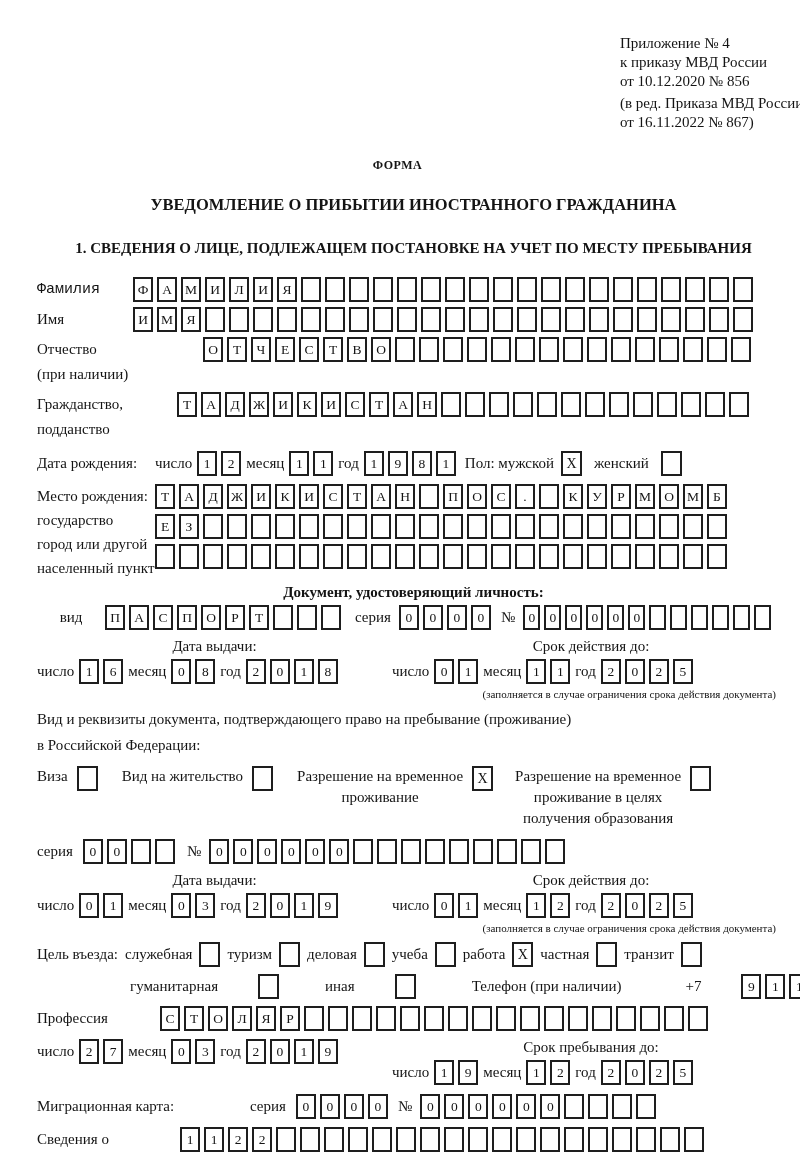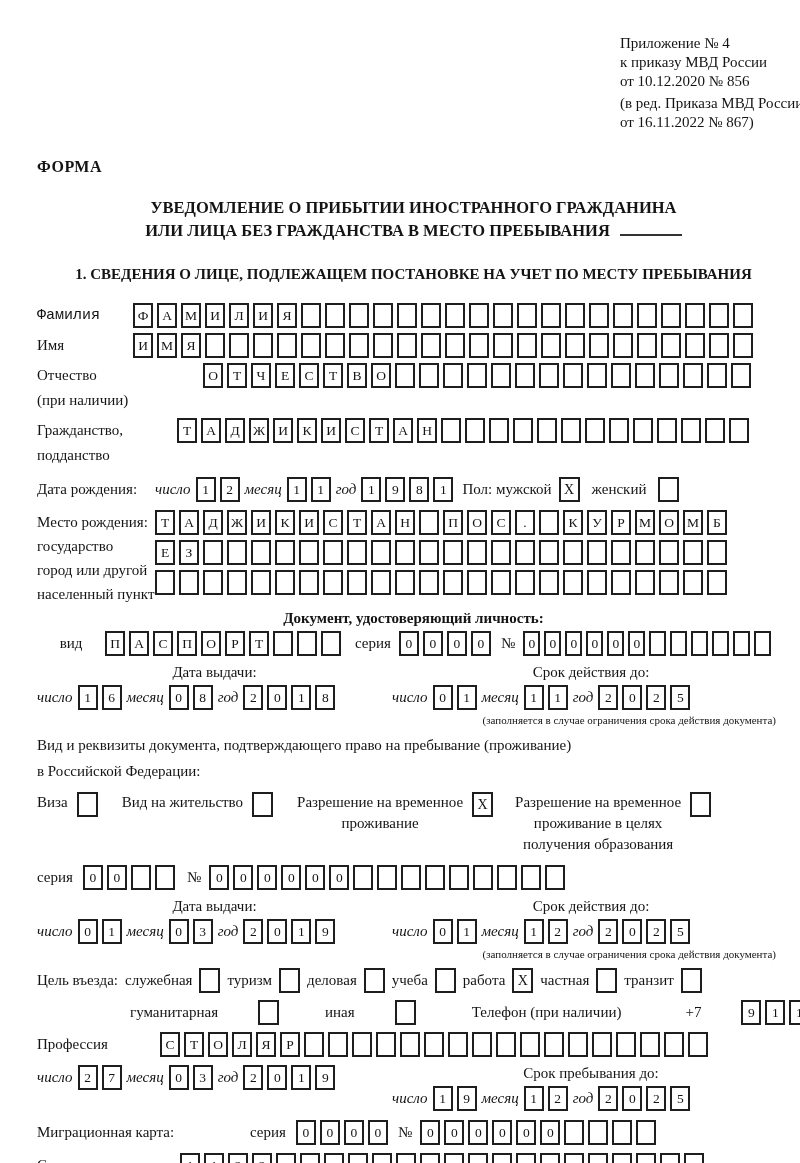--- a/index.html
+++ b/index.html
@@ -4,21 +4,21 @@
 <style>
   html,body{margin:0;padding:0;}
   body{
     width:800px;height:1163px;overflow:hidden;background:#ffffff;color:#141414;
     font-family:"Liberation Serif","DejaVu Serif",serif;font-size:15px;
   }
   .page{padding:34px 10px 0 37px;width:753px;}
   
   .apx{margin-left:583px;line-height:19px;white-space:nowrap;}
   .apx .amend{margin-top:3px;}
-  .forma{margin-top:26px;text-align:left;padding-right:32px;font-weight:bold;font-size:16px;letter-spacing:.5px;}
+  .forma{margin-top:26px;text-align:center;padding-right:32px;font-weight:bold;font-size:12px;letter-spacing:.5px;}
   .title{margin-top:20px;text-align:center;font-weight:bold;font-size:16.5px;line-height:23px;}
   .blank-line{display:inline-block;width:62px;border-bottom:2px solid #333;height:14px;margin-left:10px;vertical-align:baseline;}
   .s1head{margin-top:24px;font-weight:bold;font-size:15px;text-align:center;white-space:nowrap;}
   
   .row{display:flex;align-items:center;margin-top:5px;}
   .row.top{align-items:flex-start;}
   .lbl{flex:none;}
   .lblcol{flex:none;line-height:25px;}
   .boxes{display:flex;gap:4px;flex:none;}
   .cell{
@@ -30,21 +30,21 @@
   .checkbox{
     width:17px;height:21px;border:2px solid #1e1e1e;flex:none;background:#fff;
     display:inline-flex;align-items:center;justify-content:center;font-size:14px;
   }
   
   .datecols{display:flex;margin-top:8px;}
   .datecol1{width:355px;flex:none;}
   .datecol2{flex:1;}
   .dchead{text-align:center;margin-bottom:4px;}
   .dategrp{display:flex;align-items:center;gap:5px;}
-  .dategrp .dlbl{flex:none;font-style:italic;}
+  .dategrp .dlbl{flex:none;}
   .note{font-size:11px;margin-top:4px;}
   .note.right{text-align:right;padding-right:14px;}
   
   .optrow{display:flex;align-items:flex-start;margin-top:8px;gap:0;}
   .opt{display:flex;align-items:flex-start;gap:9px;}
   .opt .olines{text-align:center;line-height:21px;}
   
   .purp{display:flex;align-items:center;gap:7px;flex-wrap:nowrap;}
   .purp .pl{flex:none;}
   
@@ -63,21 +63,20 @@
     <div>к приказу МВД России</div>
     <div>от 10.12.2020 № 856</div>
     <div class="amend">(в ред. Приказа МВД России</div>
     <div>от 16.11.2022 № 867)</div>
   </div>
 
   <div class="forma">ФОРМА</div>
 
   <div class="title">
     <div>УВЕДОМЛЕНИЕ О ПРИБЫТИИ ИНОСТРАННОГО ГРАЖДАНИНА</div>
-    <div><span>ИЛИ ЛИЦА БЕЗ ГРАЖДАНСТВА В МЕСТО ПРЕБЫВАНИЯ</span><span class="blank-line"></span></div>
   </div>
 
   <div class="s1head">1. СВЕДЕНИЯ О ЛИЦЕ, ПОДЛЕЖАЩЕМ ПОСТАНОВКЕ НА УЧЕТ ПО МЕСТУ ПРЕБЫВАНИЯ</div>
 
   <div class="row" style="margin-top:20px;">
     <span class="lbl" style="width:96px;font-family:Liberation Mono, monospace;">Фамилия</span>
     <span class="boxes">
         <span class="cell">Ф</span>
         <span class="cell">А</span>
         <span class="cell">М</span>

